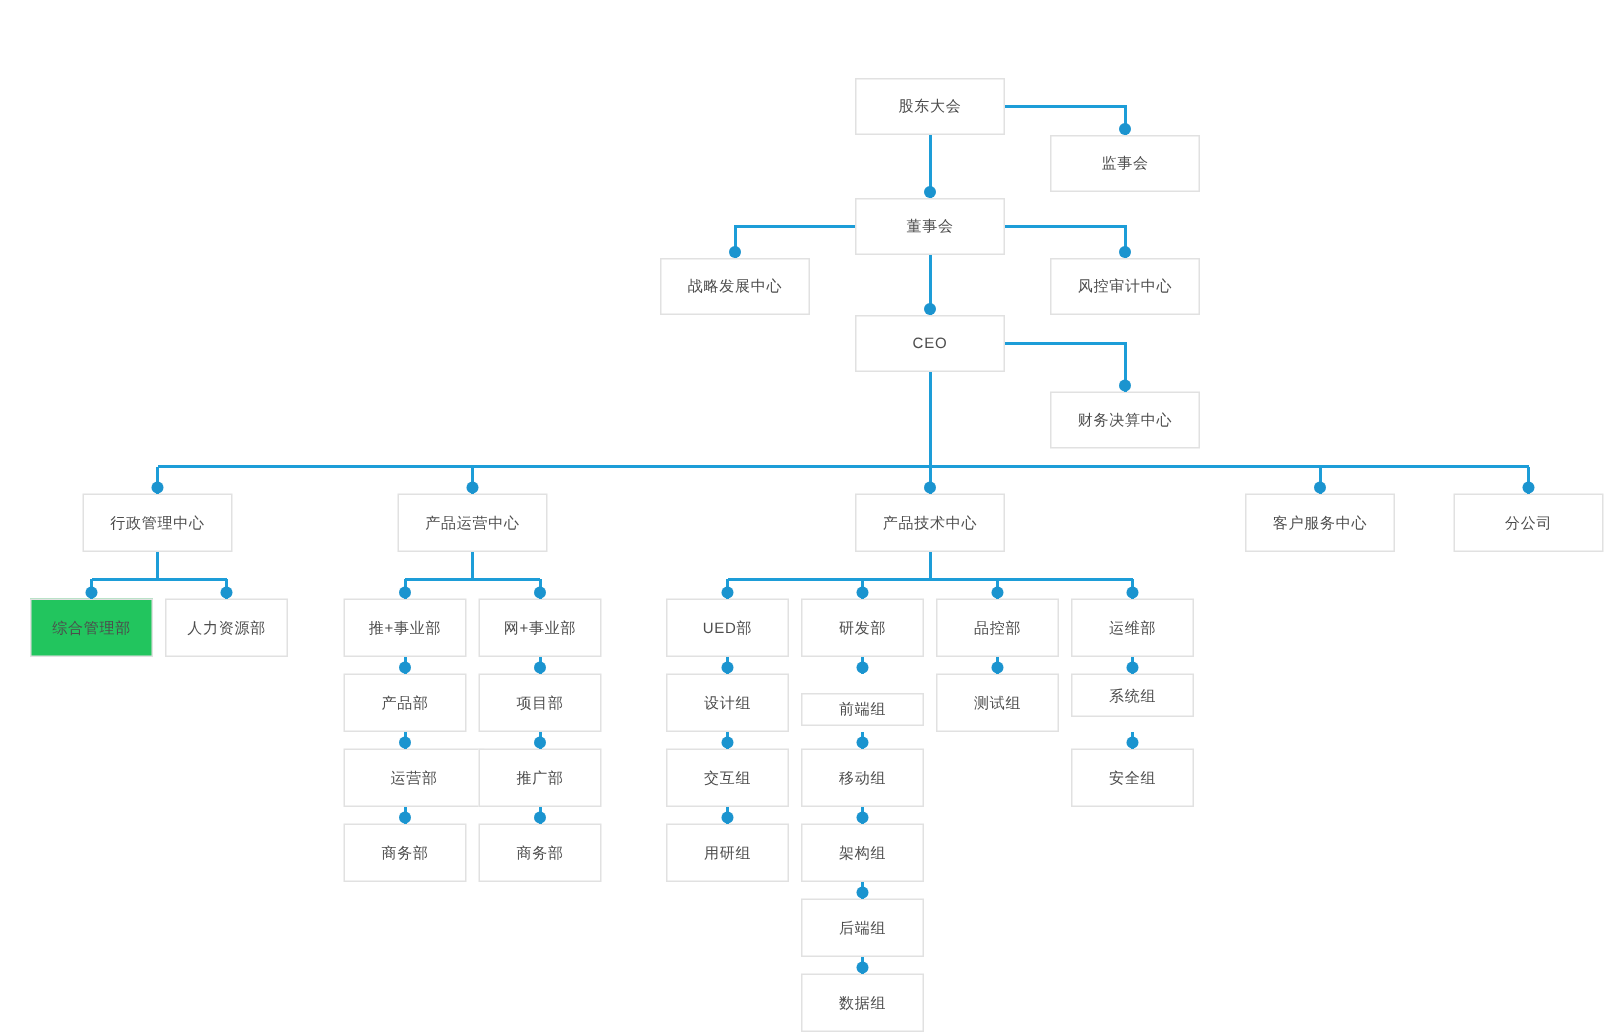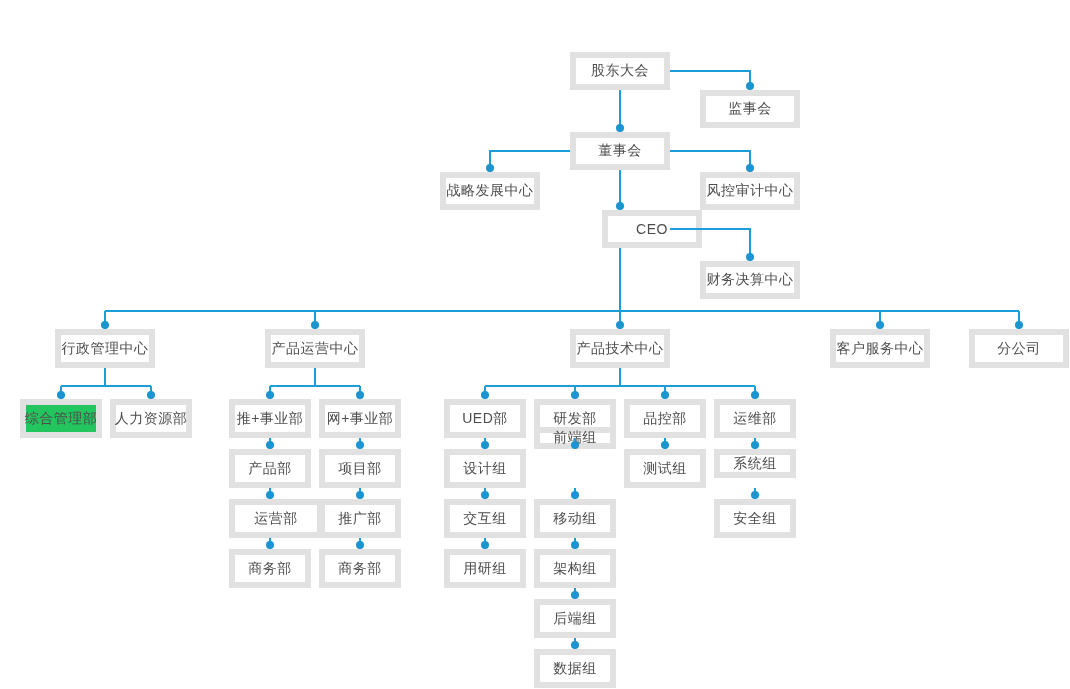--- a/index.html
+++ b/index.html
@@ -18,26 +18,26 @@
   #wires {
     position: absolute;
     left: 0;
     top: 0;
     z-index: 3;
     pointer-events: none;
   }
   #nodes .node {
     position: absolute;
     box-sizing: border-box;
-    border: 6px solid #14532d;
+    border: 1px solid #14532d;
     background: #ffffff;
     display: flex;
     align-items: center;
     justify-content: center;
-    font-size: 14px;
+    font-size: 10px;
     letter-spacing: 0.5px;
     z-index: 2;
     white-space: nowrap;
   }
 </style>
 </head>
 <body>
 
 <div class="canvas">
   <svg id="wires" width="1070" height="689">
@@ -131,21 +131,21 @@
       </div>
       <div class="node" style="left: 570px; top: 132px; width: 100px; height: 38px; border-color: rgb(225, 225, 225); background: rgb(255, 255, 255); color: rgb(77, 77, 77);">
         <span>董事会</span>
       </div>
       <div class="node" style="left: 440px; top: 172px; width: 100px; height: 38px; border-color: rgb(225, 225, 225); background: rgb(255, 255, 255); color: rgb(77, 77, 77);">
         <span>战略发展中心</span>
       </div>
       <div class="node" style="left: 700px; top: 172px; width: 100px; height: 38px; border-color: rgb(225, 225, 225); background: rgb(255, 255, 255); color: rgb(77, 77, 77);">
         <span>风控审计中心</span>
       </div>
-      <div class="node" style="left: 570px; top: 210px; width: 100px; height: 38px; border-color: rgb(225, 225, 225); background: rgb(255, 255, 255); color: rgb(77, 77, 77); margin-left: 32px;">
+      <div class="node" style="left: 570px; top: 210px; width: 100px; height: 38px; border-color: rgb(225, 225, 225); background: rgb(255, 255, 255); color: rgb(77, 77, 77);">
         <span>CEO</span>
       </div>
       <div class="node" style="left: 700px; top: 261px; width: 100px; height: 38px; border-color: rgb(225, 225, 225); background: rgb(255, 255, 255); color: rgb(77, 77, 77);">
         <span>财务决算中心</span>
       </div>
       <div class="node" style="left: 55px; top: 329px; width: 100px; height: 39px; border-color: rgb(225, 225, 225); background: rgb(255, 255, 255); color: rgb(77, 77, 77);">
         <span>行政管理中心</span>
       </div>
       <div class="node" style="left: 265px; top: 329px; width: 100px; height: 39px; border-color: rgb(225, 225, 225); background: rgb(255, 255, 255); color: rgb(77, 77, 77);">
         <span>产品运营中心</span>
@@ -197,21 +197,21 @@
       </div>
       <div class="node" style="left: 624px; top: 399px; width: 82px; height: 39px; border-color: rgb(225, 225, 225); background: rgb(255, 255, 255); color: rgb(77, 77, 77);">
         <span>品控部</span>
       </div>
       <div class="node" style="left: 714px; top: 399px; width: 82px; height: 39px; border-color: rgb(225, 225, 225); background: rgb(255, 255, 255); color: rgb(77, 77, 77);">
         <span>运维部</span>
       </div>
       <div class="node" style="left: 444px; top: 449px; width: 82px; height: 39px; border-color: rgb(225, 225, 225); background: rgb(255, 255, 255); color: rgb(77, 77, 77);">
         <span>设计组</span>
       </div>
-      <div class="node" style="left: 534px; top: 427px; width: 82px; height: 22px; border-color: rgb(225, 225, 225); background: rgb(255, 255, 255); color: rgb(77, 77, 77);">
+      <div class="node" style="left: 534px; top: 462px; width: 82px; height: 22px; border-color: rgb(225, 225, 225); background: rgb(255, 255, 255); color: rgb(77, 77, 77);">
         <span>前端组</span>
       </div>
       <div class="node" style="left: 624px; top: 449px; width: 82px; height: 39px; border-color: rgb(225, 225, 225); background: rgb(255, 255, 255); color: rgb(77, 77, 77); text-align: right;">
         <span>测试组</span>
       </div>
       <div class="node" style="left: 714px; top: 449px; width: 82px; height: 29px; border-color: rgb(225, 225, 225); background: rgb(255, 255, 255); color: rgb(77, 77, 77);">
         <span>系统组</span>
       </div>
       <div class="node" style="left: 444px; top: 499px; width: 82px; height: 39px; border-color: rgb(225, 225, 225); background: rgb(255, 255, 255); color: rgb(77, 77, 77);">
         <span>交互组</span>

